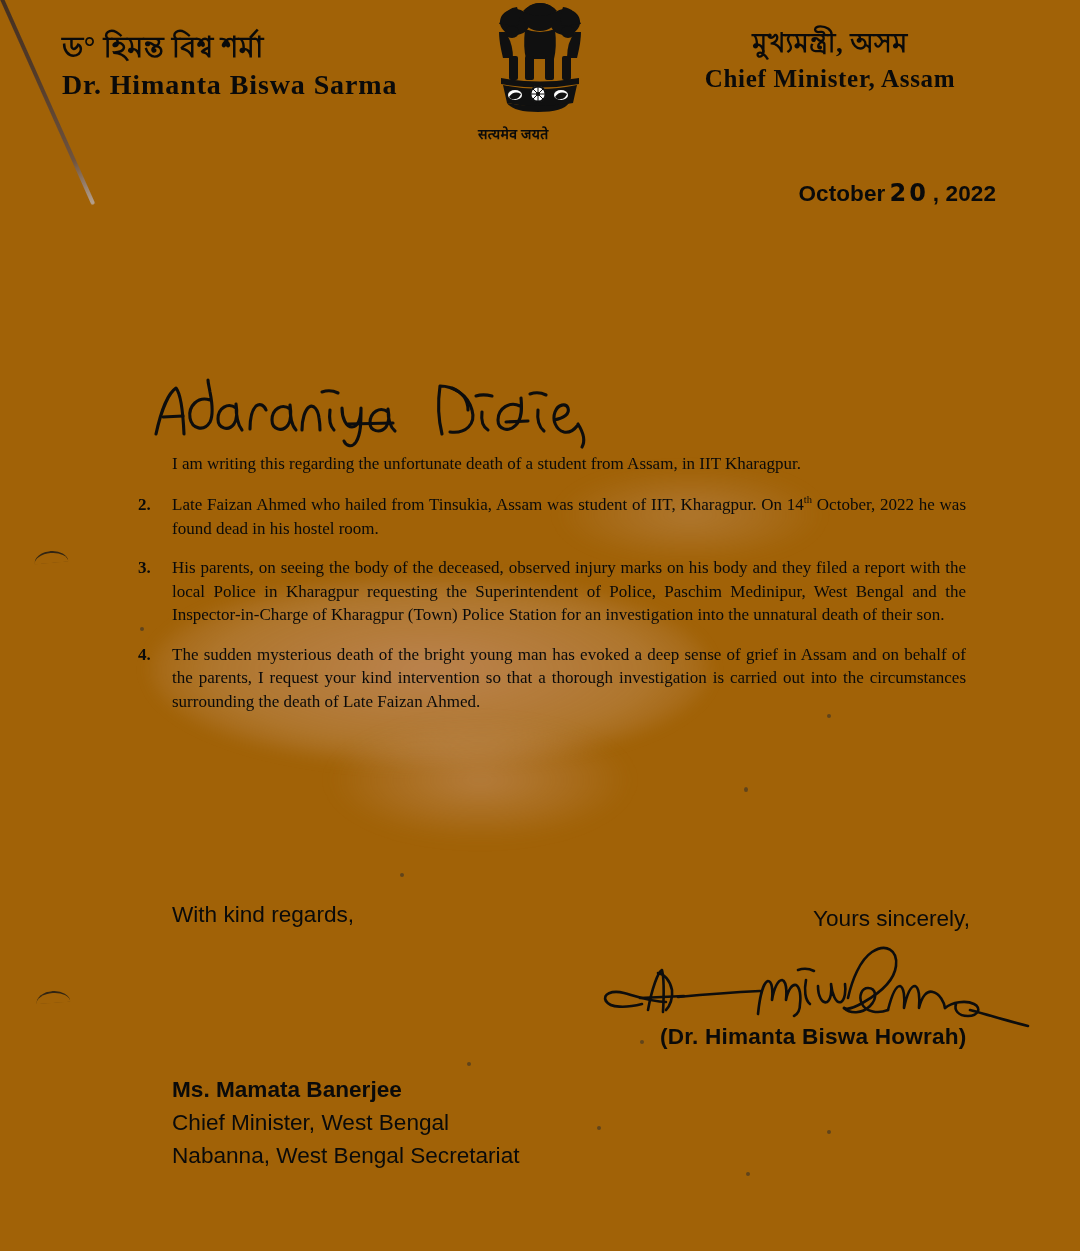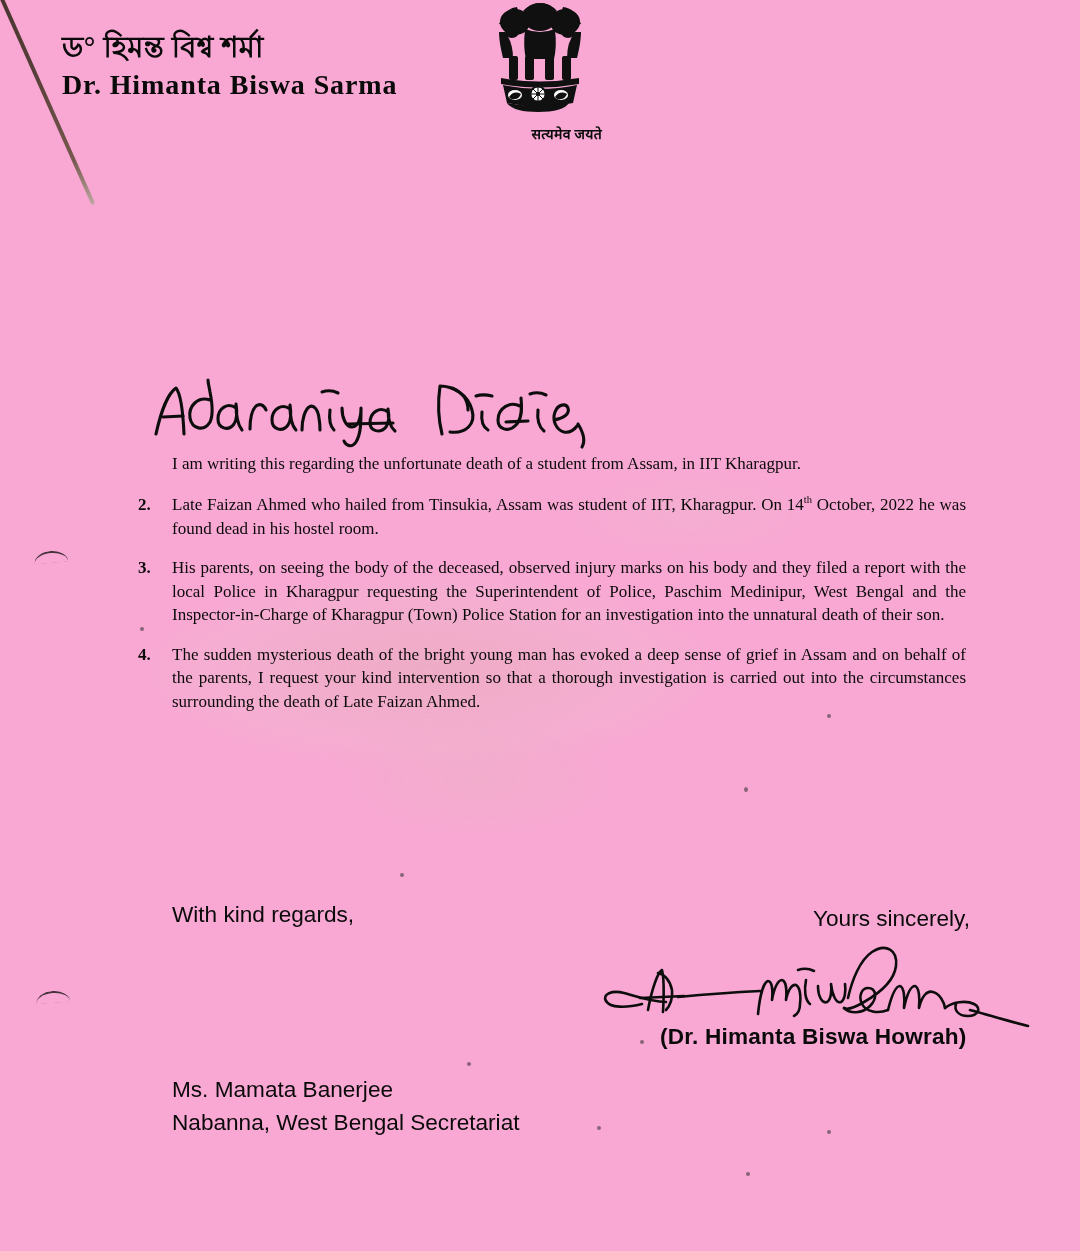--- a/index.html
+++ b/index.html
@@ -9,21 +9,21 @@
     background: #ffffff;
   }
   body {
     font-family: "Liberation Sans", sans-serif;
     color: #0a0a0a;
   }
   #page {
     position: relative;
     width: 1080px;
     height: 1251px;
-    background: #f9a8d4;
+    background: #a16207;
     overflow: hidden;
   }
 
   
   .corner-fold {
     position: absolute;
     left: -6px;
     top: -14px;
     width: 4px;
     height: 240px;
@@ -100,21 +100,21 @@
     white-space: nowrap;
   }
   .hdr-right .script-line { font-size: 27px; }
   .hdr-right .name-line { font-size: 25px; letter-spacing: .7px; }
 
   
   .emblem {
     position: absolute;
     left: 478px; top: 2px;
     width: 124px; height: 152px;
-    text-align: right;
+    text-align: left;
   }
   .emblem svg { display: block; margin: 0 auto; }
   .emblem-motto {
     font-family: "Liberation Serif", "DejaVu Serif", serif;
     font-size: 14px;
     font-weight: 700;
     letter-spacing: .3px;
     margin-top: -2px;
   }
 
@@ -205,21 +205,21 @@
   }
 
   
   .address {
     position: absolute;
     left: 172px; top: 1074px;
     font-size: 22.6px;
     line-height: 1.46;
     font-weight: 500;
   }
-  .address .strong { font-weight: 400; }
+  .address .strong { font-weight: 700; }
 </style>
 </head>
 <body>
 
 <div id="page">
 
   <div class="corner-fold"></div>
   <div class="stain stain-a"></div>
   <div class="stain stain-b"></div>
   <div class="stain stain-c"></div>
@@ -279,22 +279,29 @@
         <path d="M24 95 q5 -7 12 -3 q-2 5 -6 5 q-4 1 -6 -2z"></path>
         <ellipse cx="76" cy="93" rx="7" ry="5" fill="#fdfdfd"></ellipse>
         <path d="M70 95 q5 -7 12 -3 q-2 5 -6 5 q-4 1 -6 -2z"></path>
 
         <path d="M22 101 q31 6 62 0 q-6 9 -31 9 q-25 0 -31 -9z"></path>
       </g>
     </svg>
     <div class="emblem-motto">सत्यमेव जयते</div>
   </div>
 
+  <div class="hdr-right">
+    <div class="script-line">মুখ্যমন্ত্ৰী, অসম</div>
+    <div class="name-line">Chief Minister, Assam</div>
+  </div>
 
   <div class="refblock">
+    <div class="dateline">
+      <span>October</span><span class="hw-date">20</span><span>, 2022</span>
+    </div>
   </div>
 
   <div class="salutation">
     <svg width="470" height="78" viewBox="0 0 470 78" aria-hidden="true">
       <g fill="none" stroke="#0d0d0d" stroke-width="3.1" stroke-linecap="round" stroke-linejoin="round">
 
         <path d="M6 62 C12 34, 20 20, 26 16 C31 22, 33 40, 34 62"></path>
         <path d="M13 45 L33 44"></path>
 
         <path d="M60 28 C48 24, 38 34, 40 46 C42 57, 54 60, 60 50 C64 42, 62 30, 60 20 C59 14, 58 11, 58 8"></path>
@@ -390,16 +397,17 @@
 
         <path d="M370 82 C392 88, 412 94, 428 98"></path>
       </g>
     </svg>
   </div>
 
   <div class="sig-name">(Dr. Himanta Biswa Howrah)</div>
 
   <div class="address">
     <div class="strong">Ms. Mamata Banerjee</div>
+    <div>Chief Minister, West Bengal</div>
     <div>Nabanna, West Bengal Secretariat</div>
   </div>
 
 </div>
 
 </body></html>

